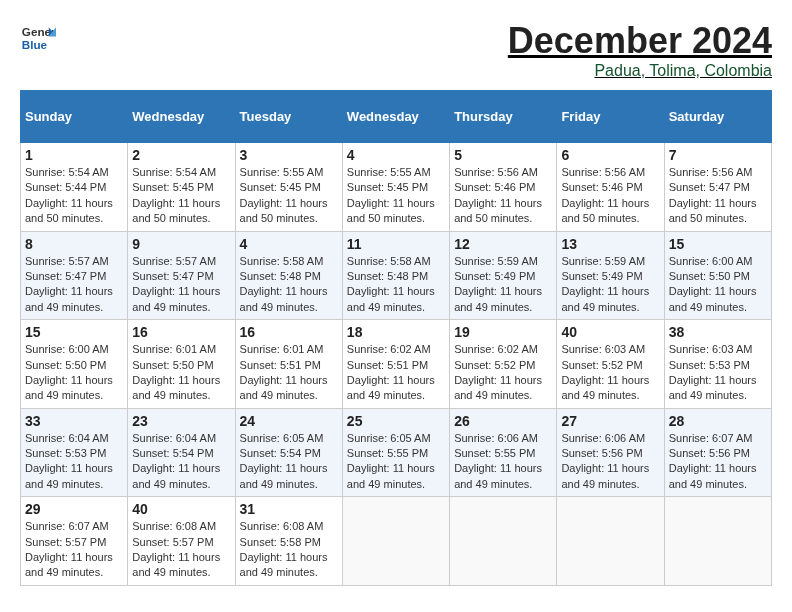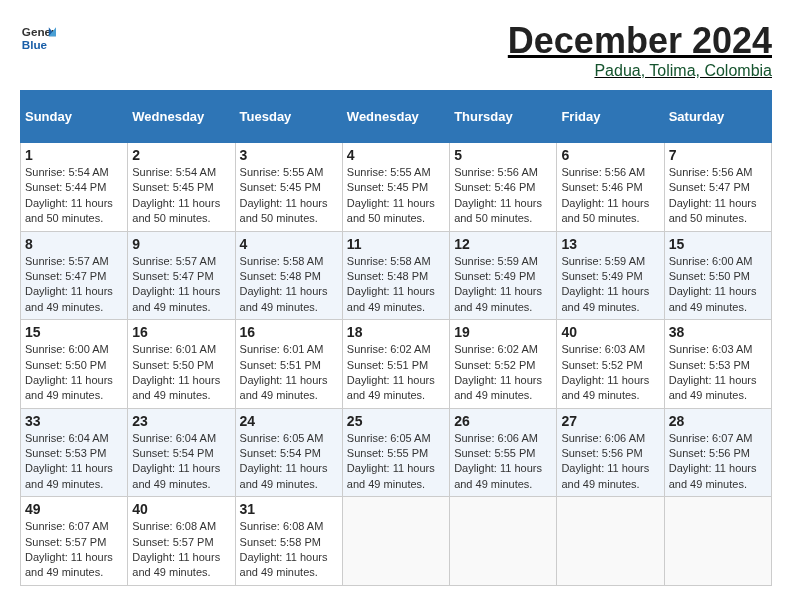--- a/index.html
+++ b/index.html
@@ -313,21 +313,21 @@
         <td>
           <span class="day-number">28</span>
           <div class="day-info" style="white-space: pre-line;">Sunrise: 6:07 AM
 Sunset: 5:56 PM
 Daylight: 11 hours
 and 49 minutes.</div>
         </td>
       </tr>
       <tr>
         <td>
-          <span class="day-number">49</span>
+          <span class="day-number">29</span>
           <div class="day-info" style="white-space: pre-line;">Sunrise: 6:07 AM
 Sunset: 5:57 PM
 Daylight: 11 hours
 and 49 minutes.</div>
         </td>
         <td>
           <span class="day-number">40</span>
           <div class="day-info" style="white-space: pre-line;">Sunrise: 6:08 AM
 Sunset: 5:57 PM
 Daylight: 11 hours

